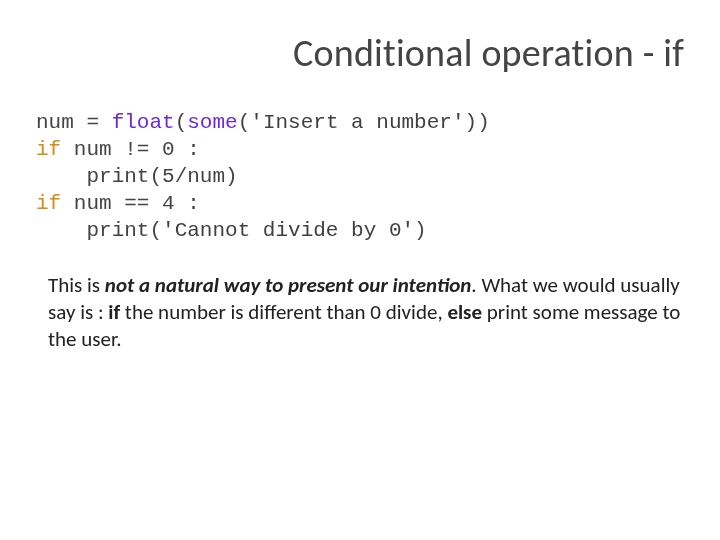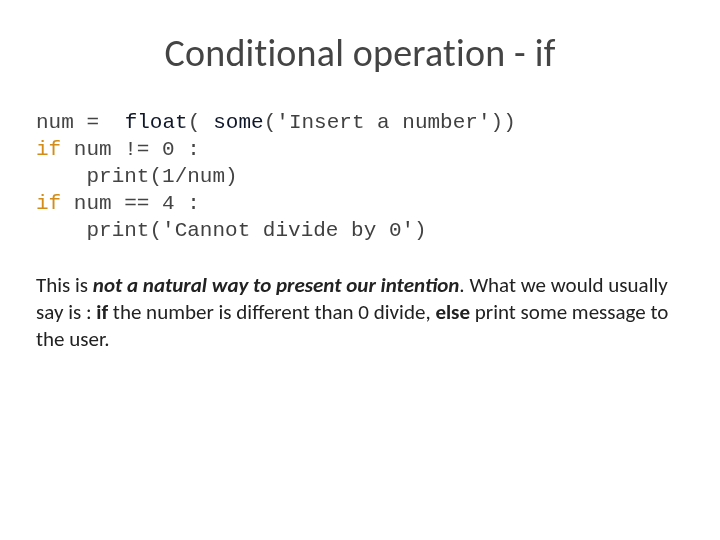--- a/index.html
+++ b/index.html
@@ -12,57 +12,57 @@
     color: #333;
     overflow: hidden;
     box-sizing: border-box;
   }
   .slide {
     padding: 24px 36px 0 36px;
   }
   .title {
     font-size: 38px;
     font-weight: 400;
-    text-align: center;
+    text-align: right;
     color: #444;
     margin: 6px 0 34px 0;
     letter-spacing: 0.2px;
   }
   .code {
     font-family: "Courier New", Courier, monospace;
     font-size: 21px;
     line-height: 1.28;
     color: #444;
     white-space: pre;
     margin-bottom: 28px;
   }
   .kw { color: #d28c17; }       
-  .builtin { color: #0f172a; margin-left: 13px; }  
+  .builtin { color: #6d28d9; }  
   .str { color: #404040; }      
   .body-text {
     font-size: 21px;
     line-height: 1.28;
     color: #222;
   }
   .body-text p {
-    margin: 0 0 6px 0;
+    margin: 0 0 6px 12px;
   }
   .bi { font-weight: bold; font-style: italic; }
   .b { font-weight: bold; }
 </style>
 </head>
 <body>
 
 <div class="slide">
 
   <h1 class="title">Conditional operation - if</h1>
 
   <div class="code"><span>num = </span><span class="builtin">float</span><span>(</span><span class="builtin">some</span><span>(</span><span class="str">'Insert a number'</span><span>))</span>
 <span class="kw">if</span><span> num != 0 :</span>
-<span>    </span><span>print</span><span>(1/num)</span>
+<span>    </span><span>print</span><span>(5/num)</span>
 <span class="kw">if</span><span> num == 4 :</span>
 <span>    </span><span>print</span><span>(</span><span class="str">'Cannot divide by 0'</span><span>)</span></div>
 
   <div class="body-text">
     <p>
       <span>This is </span><span class="bi">not a natural way to present our intention</span><span>. What we would usually say is : </span><span class="b">if </span><span> the number is different than 0 divide, </span><span class="b">else </span><span>print some message to the user.</span>
     </p>
   </div>
 
 </div>

